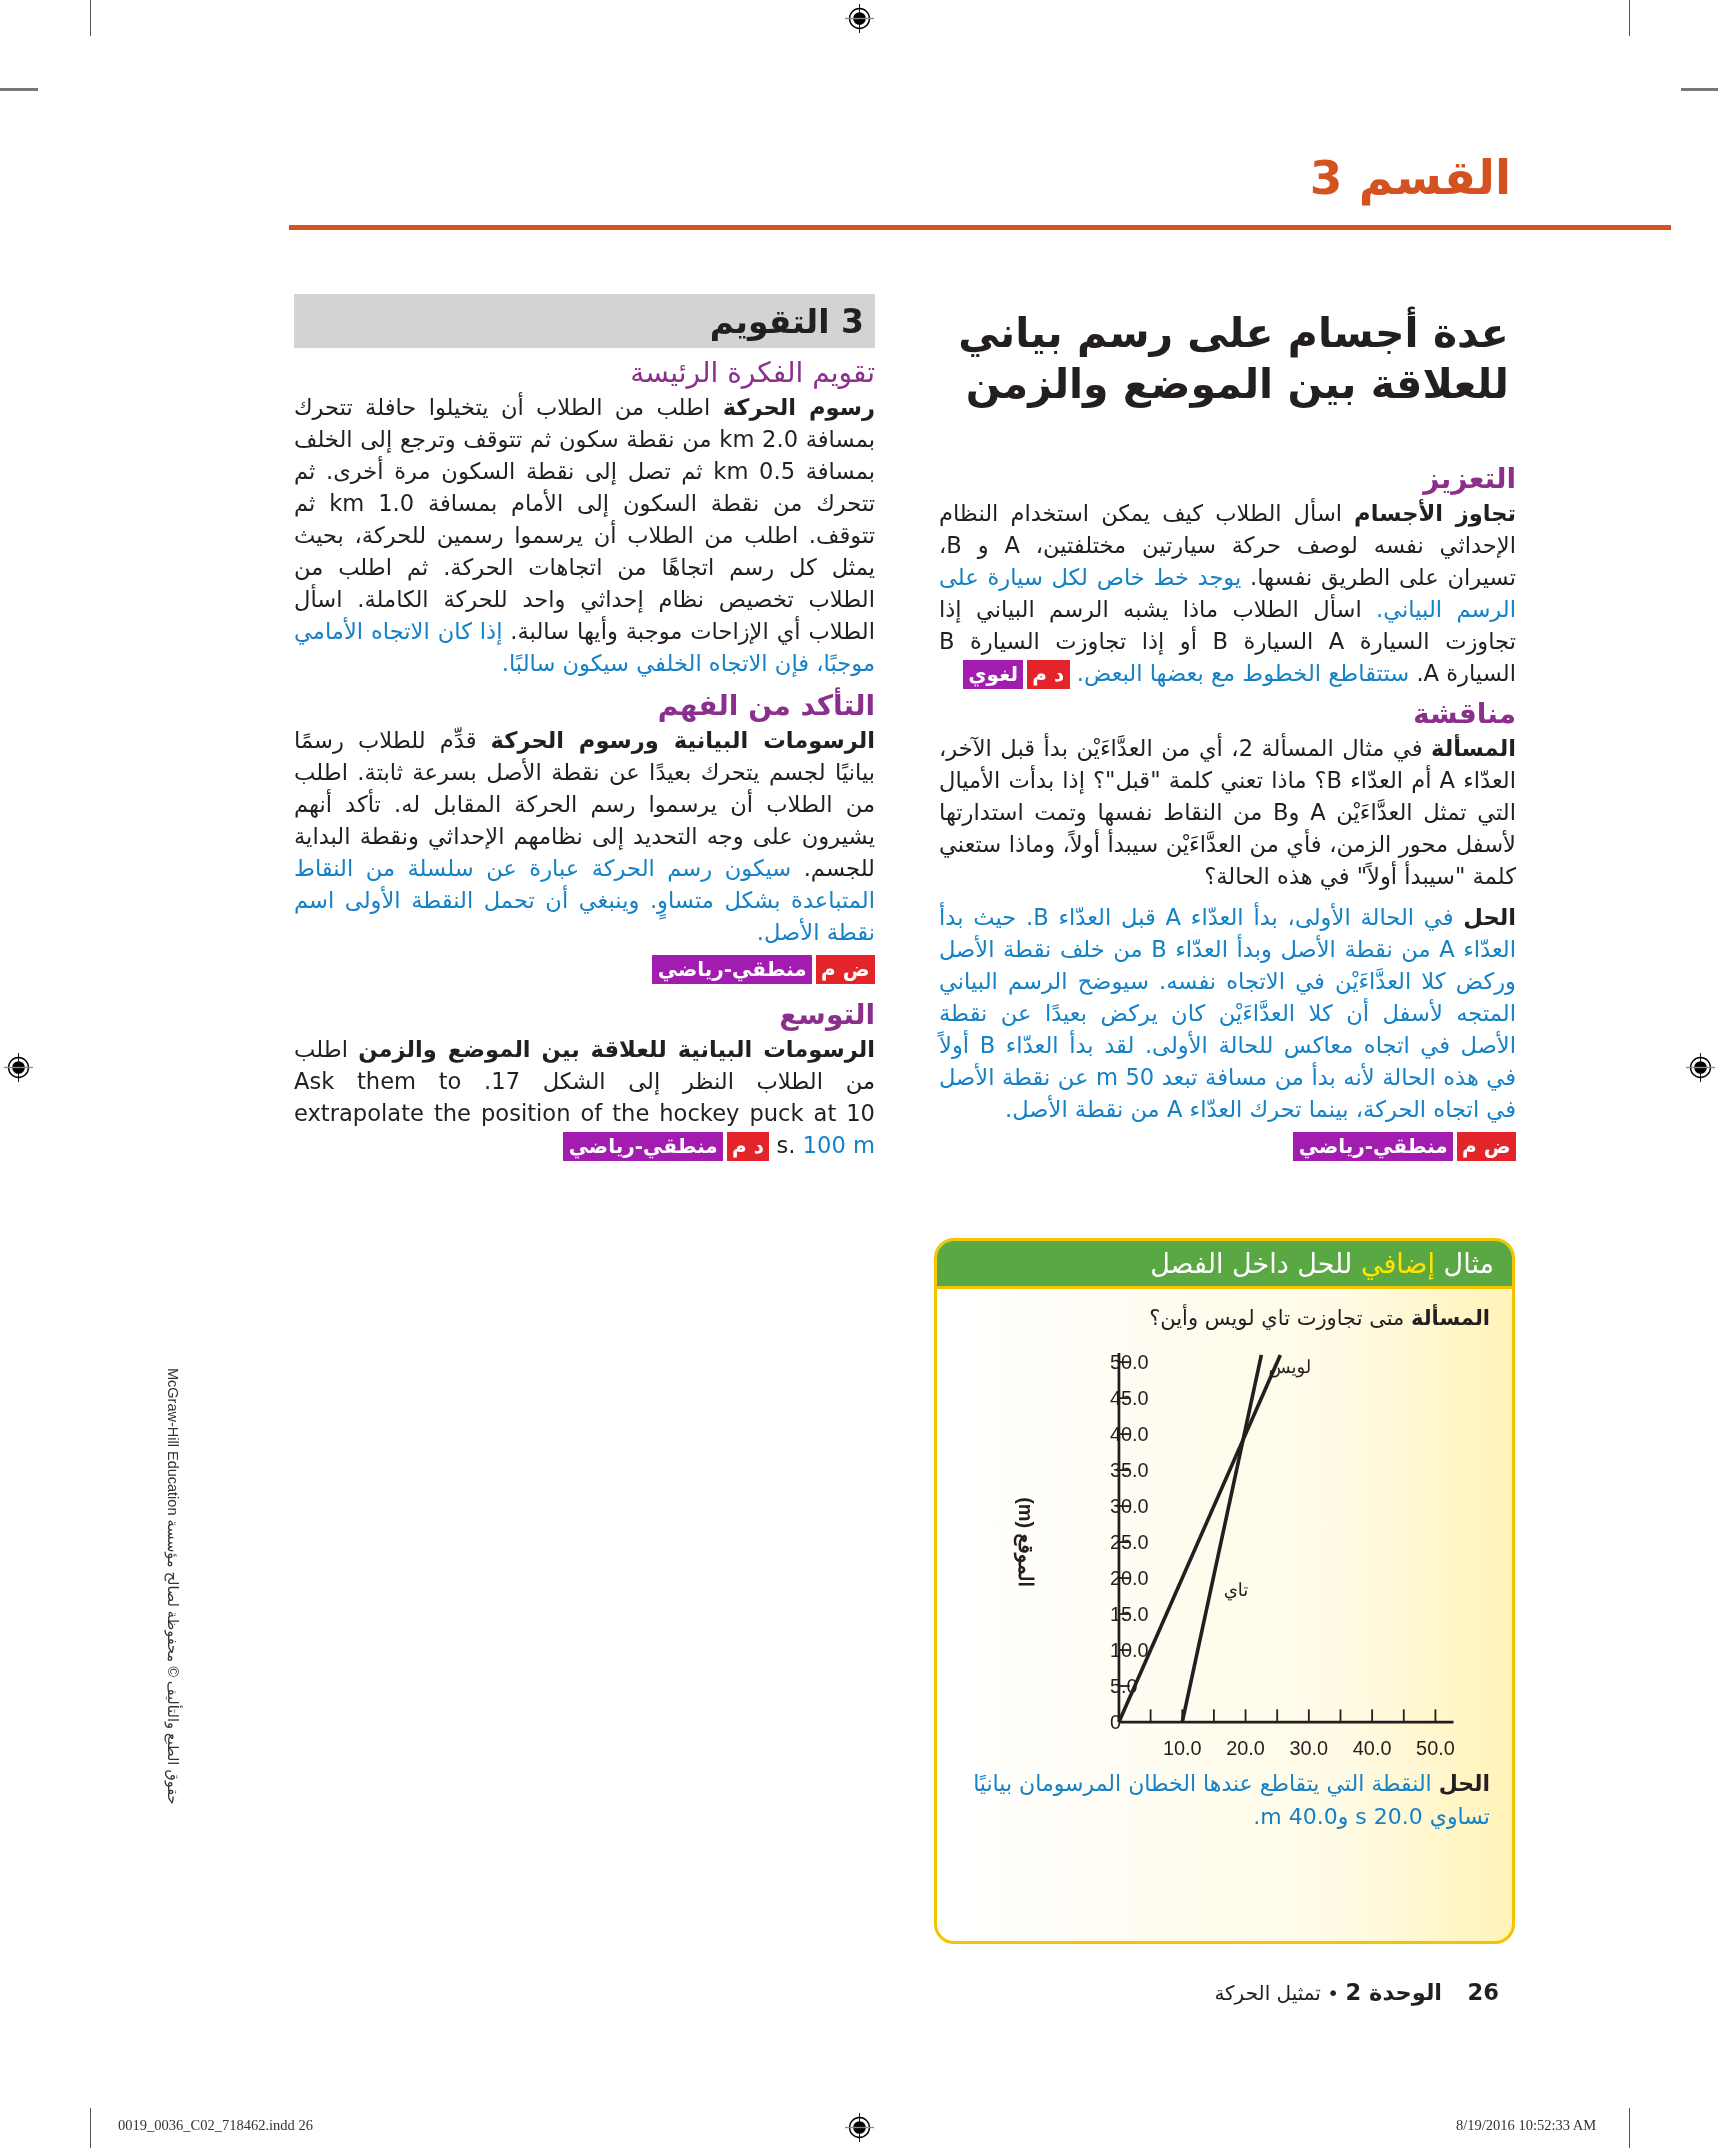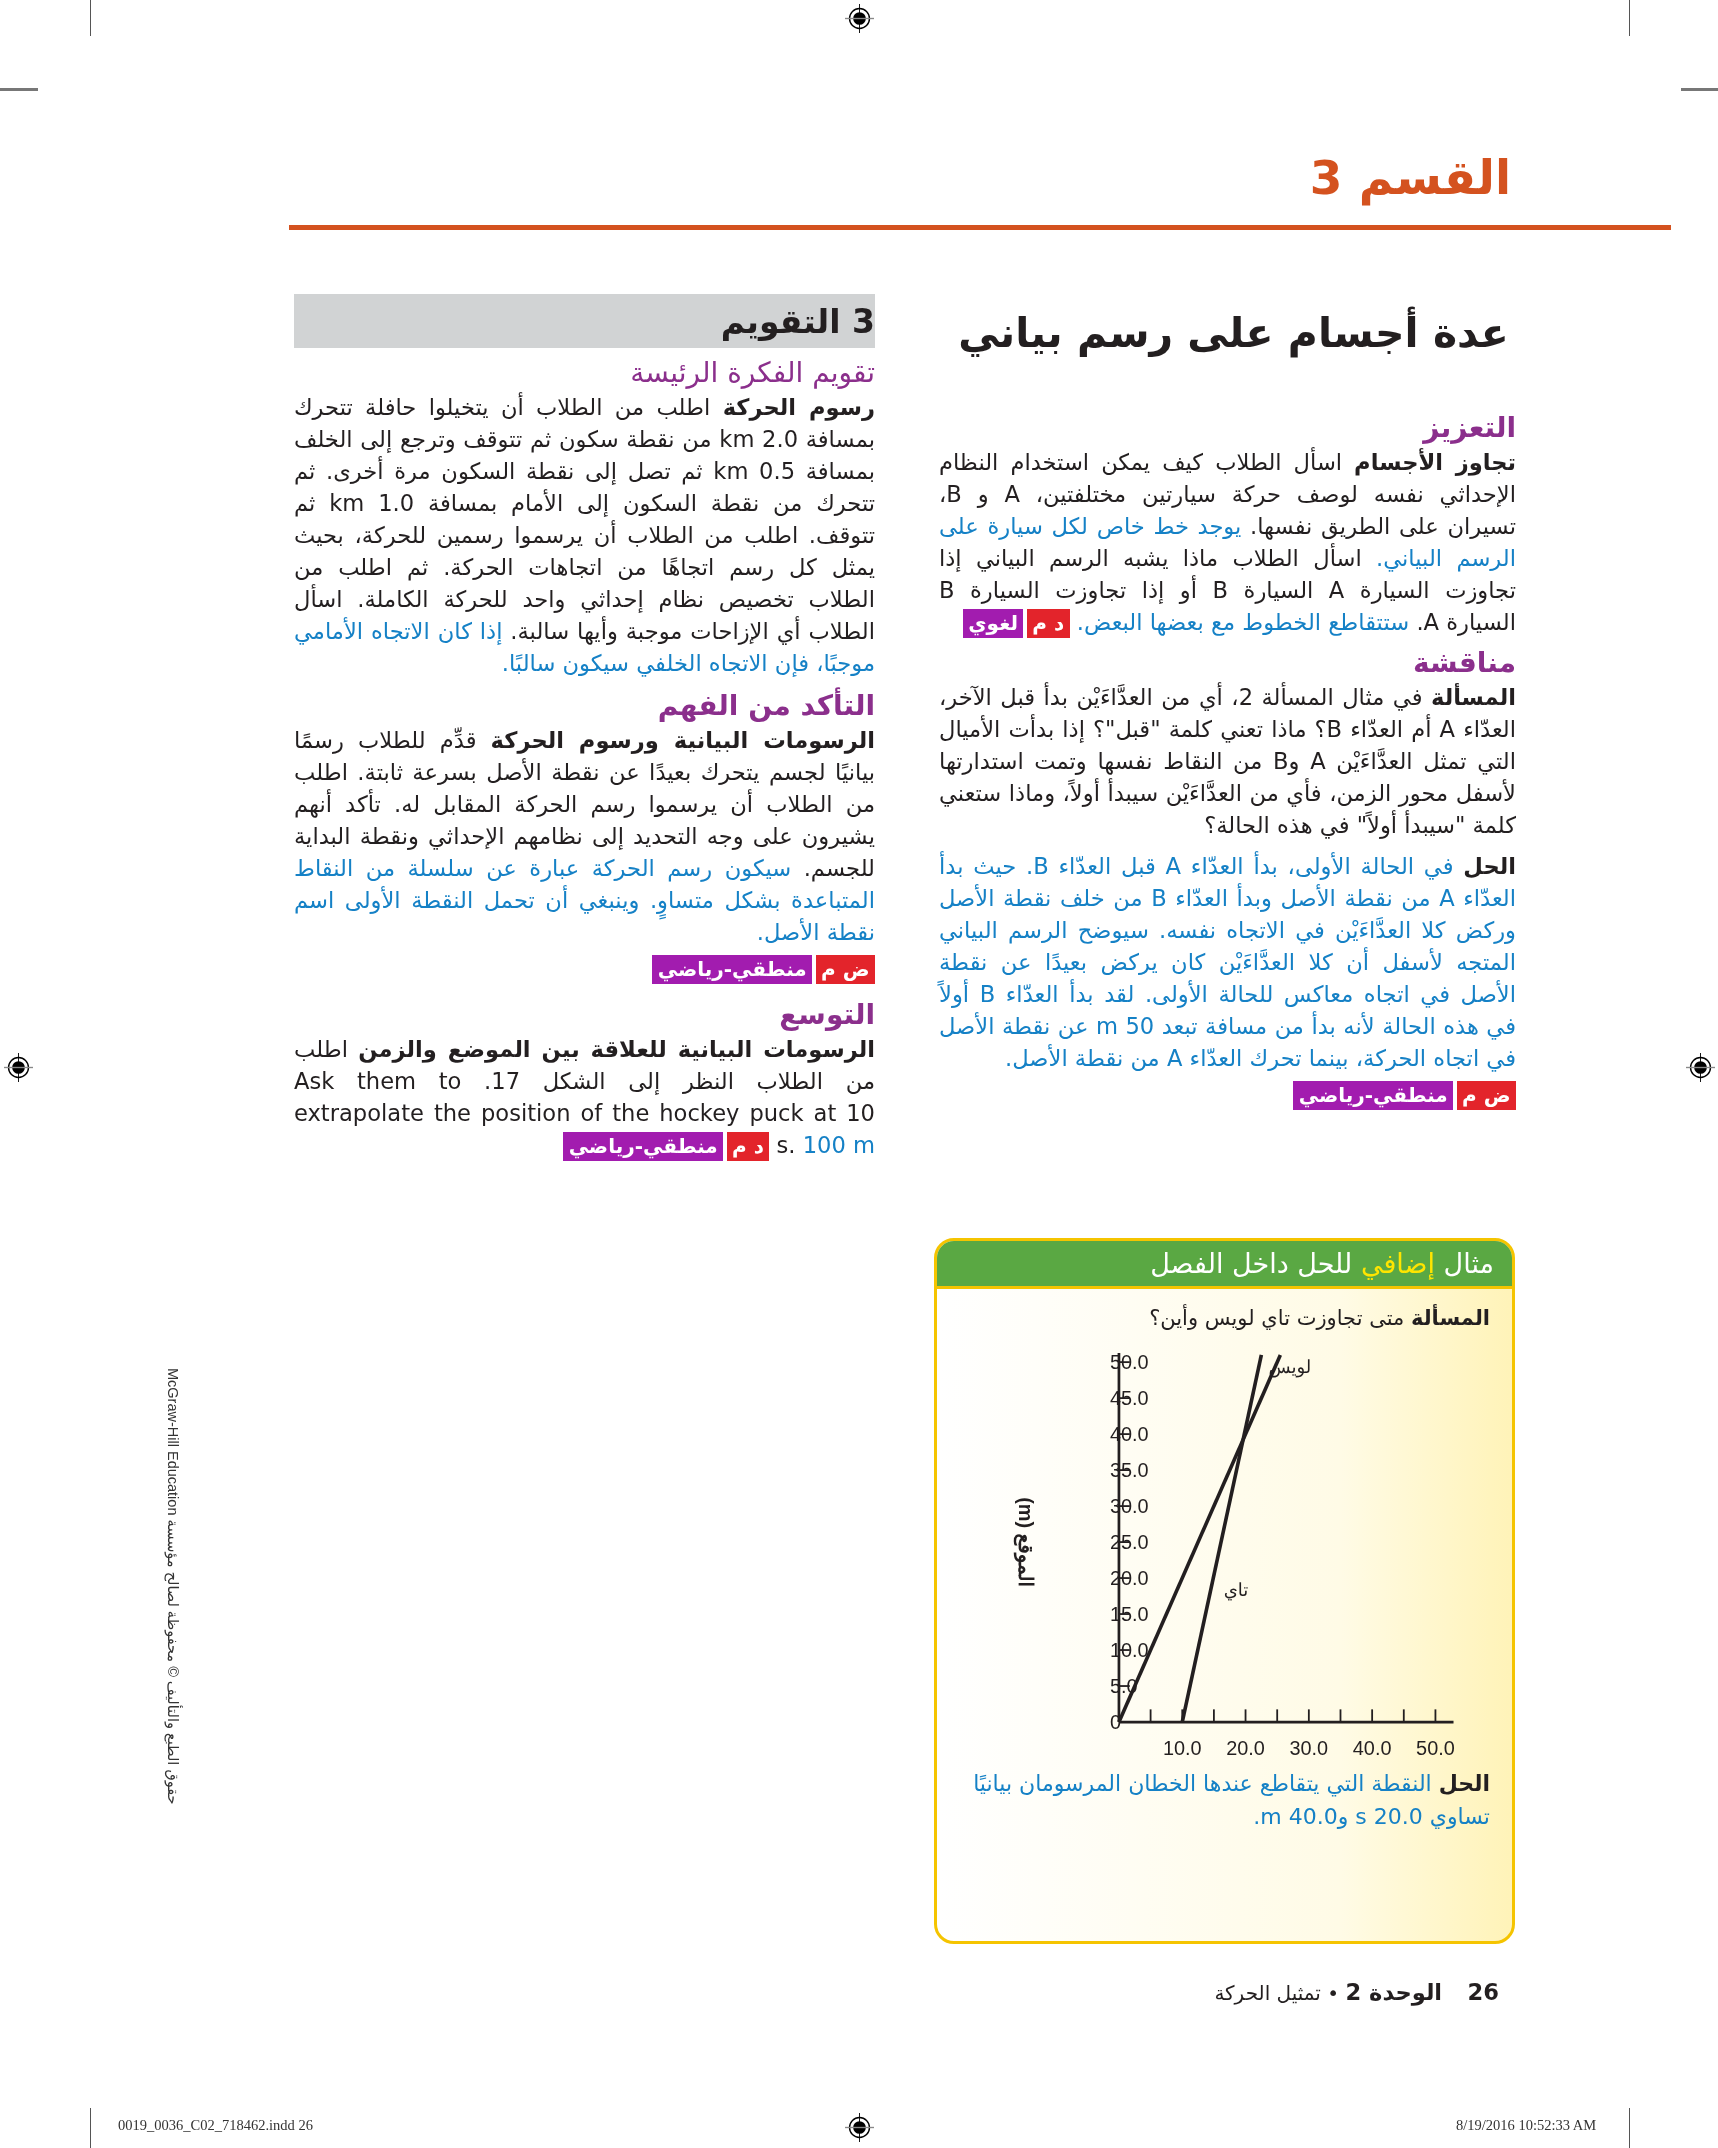--- a/index.html
+++ b/index.html
@@ -25,21 +25,21 @@
   .main-title { font-size:41px; font-weight:bold; line-height:51px; margin:0 0 51px 0; padding-right:7.2px; text-align:right; }
   .head-purple { color:#8b2f8c; font-weight:bold; font-size:28px; line-height:36px; margin:0; }
   p.body { font-size:22.6px; line-height:32px; margin:0 0 7.2px 0; }
   .lead { font-weight:bold; }
   .blue { color:#1581c6; }
   .tags { display:inline-flex; direction:rtl; gap:3.6px; vertical-align:middle; }
   .tag-red { background:#e3242b; color:#fff; font-weight:bold; font-size:20px; padding:0.9px 5.4px; line-height:27px; }
   .tag-black { background:#a21caf; color:#fff; font-weight:bold; font-size:20px; padding:0.9px 5.4px; line-height:27px; }
   .tag-row { text-align:right; margin:1.8px 0 12.7px 0; }
 
-  .gray-bar { background:#d1d3d4; height:54px; display:flex; align-items:center; margin-bottom:7.2px; }
+  .gray-bar { background:#d1d3d4; height:54px; display:flex; align-items:center; padding-right:11px; margin-bottom:7.2px; }
   .gray-bar span { font-size:33px; font-weight:bold; }
 
   
   .ex-box {
     position:absolute; left:934px; top:1238px; width:581px; height:706px;
     border:3.6px solid #f5c400; border-radius:20px;
     background:linear-gradient(90deg,#ffffff 0%,#fffbe6 70%,#fff3b8 100%);
     overflow:hidden; box-sizing:border-box;
   }
   .ex-head { background:#5aa843; height:45px; border-bottom:3.6px solid #f5c400; direction:rtl; display:flex; align-items:center; padding-right:18px; }
@@ -92,20 +92,21 @@
     <line x1="16" y1="0" x2="16" y2="32" stroke="#000" stroke-width="1"></line>
     <line x1="0" y1="16" x2="32" y2="16" stroke="#888" stroke-width="1.5"></line>
   </svg>
 
 <div class="section-title">القسم 3</div>
 <div class="section-rule"></div>
 
 <div class="col col-right">
   <h1 class="main-title">
     <span>عدة أجسام على رسم بياني</span><br>
+    <span>للعلاقة بين الموضع والزمن</span>
   </h1>
 
   <h3 class="head-purple">التعزيز</h3>
   <p class="body">
     <span class="lead">تجاوز الأجسام</span><span> اسأل الطلاب كيف يمكن استخدام النظام الإحداثي نفسه لوصف حركة سيارتين مختلفتين، A و B، تسيران على الطريق نفسها. </span><span class="blue">يوجد خط خاص لكل سيارة على الرسم البياني.</span><span> اسأل الطلاب ماذا يشبه الرسم البياني إذا تجاوزت السيارة A السيارة B أو إذا تجاوزت السيارة B السيارة A. </span><span class="blue">ستتقاطع الخطوط مع بعضها البعض.</span>
     <span class="tags">
       <span class="tag-red">د م</span>
       <span class="tag-black">لغوي</span>
     </span>
   </p>

